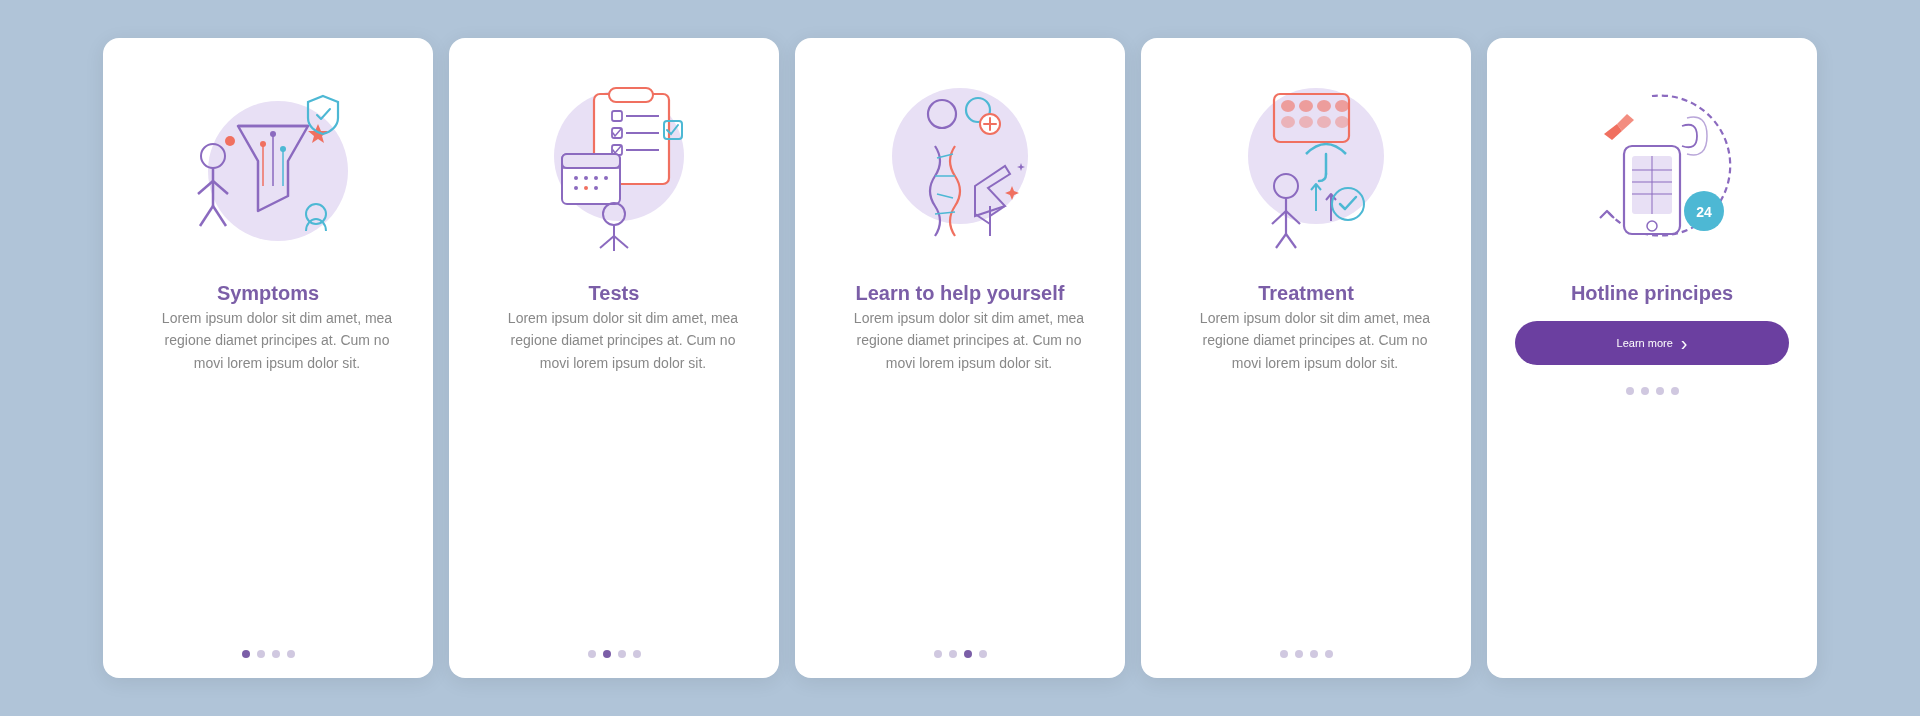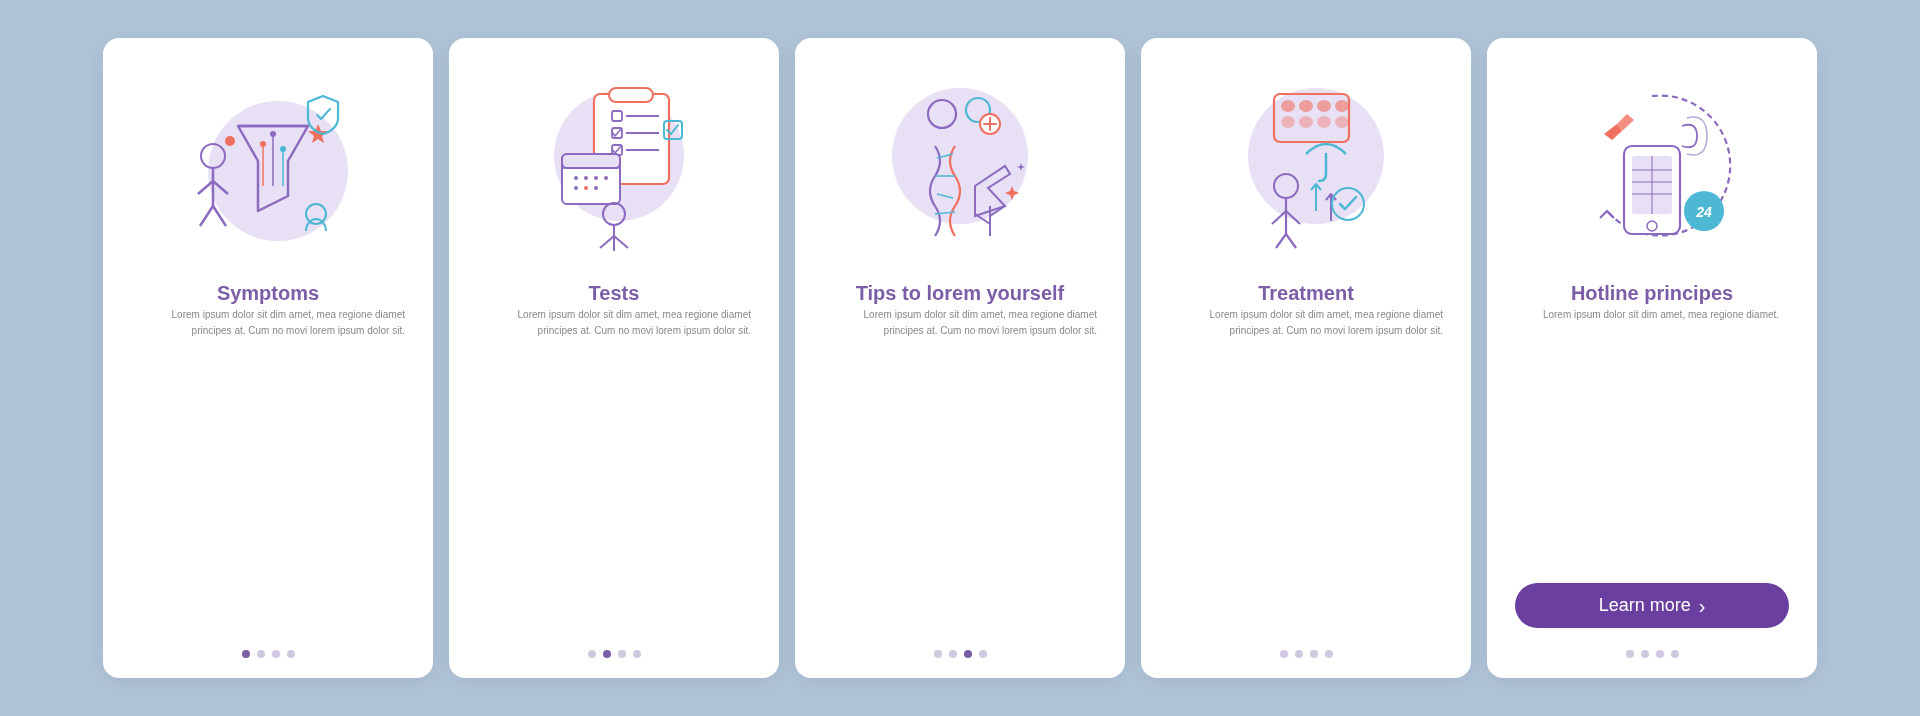--- a/index.html
+++ b/index.html
@@ -33,36 +33,35 @@
       box-shadow: 0 4px 20px rgba(0,0,0,0.08);
     }
 
     .card-illustration {
       width: 200px;
       height: 200px;
       position: relative;
       display: flex;
       justify-content: center;
       margin-bottom: 16px;
-      font-style: italic;
     }
 
     .card-title {
       font-size: 20px;
       font-weight: 600;
       color: #7b5ea7;
       margin-bottom: 2px;
       text-align: center;
     }
 
     .card-body {
-      font-size: 10px;
+      font-size: 14px;
       color: #888;
       line-height: 1.6;
-      text-align: right;
+      text-align: center;
       flex: 1;
       margin-left: 18px;
     }
 
     .dots {
       display: flex;
       gap: 7px;
       margin-top: 18px;
       align-items: center;
     }
@@ -77,21 +76,21 @@
     .dot.active {
       background: #7b5ea7;
     }
 
     .learn-more-btn {
       background: #6b3fa0;
       color: white;
       border: none;
       border-radius: 24px;
       padding: 12px 32px;
-      font-size: 18px;
+      font-size: 11px;
       font-weight: 500;
       cursor: pointer;
       margin-top: 14px;
       margin-bottom: 4px;
       display: flex;
       align-items: center;
       gap: 8px;
       width: 100%;
       justify-content: center;
     }
@@ -224,21 +223,21 @@
         <path d="M115,120 L145,100 L150,108 L128,122 L145,140 L115,150 Z" fill="none" stroke="#8b6abf" stroke-width="2"></path>
 
         <path d="M150,125 L152,120 L154,125 L159,127 L154,129 L152,134 L150,129 L145,127 Z" fill="#f07060"></path>
         <path d="M160,100 L161,97 L162,100 L165,101 L162,102 L161,105 L160,102 L157,101 Z" fill="#8b6abf"></path>
 
         <line x1="130" y1="140" x2="130" y2="170" stroke="#8b6abf" stroke-width="2"></line>
         <line x1="130" y1="150" x2="145" y2="140" stroke="#8b6abf" stroke-width="2"></line>
         <line x1="130" y1="158" x2="115" y2="148" stroke="#8b6abf" stroke-width="2"></line>
       </svg>
     </div>
-    <div class="card-title">Tips to lorem yourself</div>
+    <div class="card-title">Learn to help yourself</div>
     <div class="card-body">Lorem ipsum dolor sit dim amet, mea regione diamet principes at. Cum no movi lorem ipsum dolor sit.</div>
     <div class="dots">
       <div class="dot"></div>
       <div class="dot"></div>
       <div class="dot active"></div>
       <div class="dot"></div>
     </div>
   </div>
 
   <div class="card">
@@ -307,21 +306,20 @@
         <path d="M65,58 L75,48 L82,54 L70,65 Z" fill="#f07060" opacity="0.8"></path>
 
         <path d="M130,60 Q145,55 145,70 Q145,85 130,80" fill="none" stroke="#8b6abf" stroke-width="1.8"></path>
         <path d="M135,52 Q155,47 155,70 Q155,93 135,88" fill="none" stroke="#8b6abf" stroke-width="1.5" opacity="0.6"></path>
 
         <circle cx="152" cy="145" r="20" fill="#4db8d4"></circle>
         <text x="152" y="151" text-anchor="middle" fill="white" font-size="14" font-weight="bold">24</text>
       </svg>
     </div>
     <div class="card-title">Hotline principes</div>
-    <div class="card-body">Lorem ipsum dolor sit dim amet, mea regione diamet.</div>
     <button class="learn-more-btn">Learn more</button>
     <div class="dots">
       <div class="dot"></div>
       <div class="dot"></div>
       <div class="dot"></div>
       <div class="dot"></div>
     </div>
   </div>
 
 </div>

